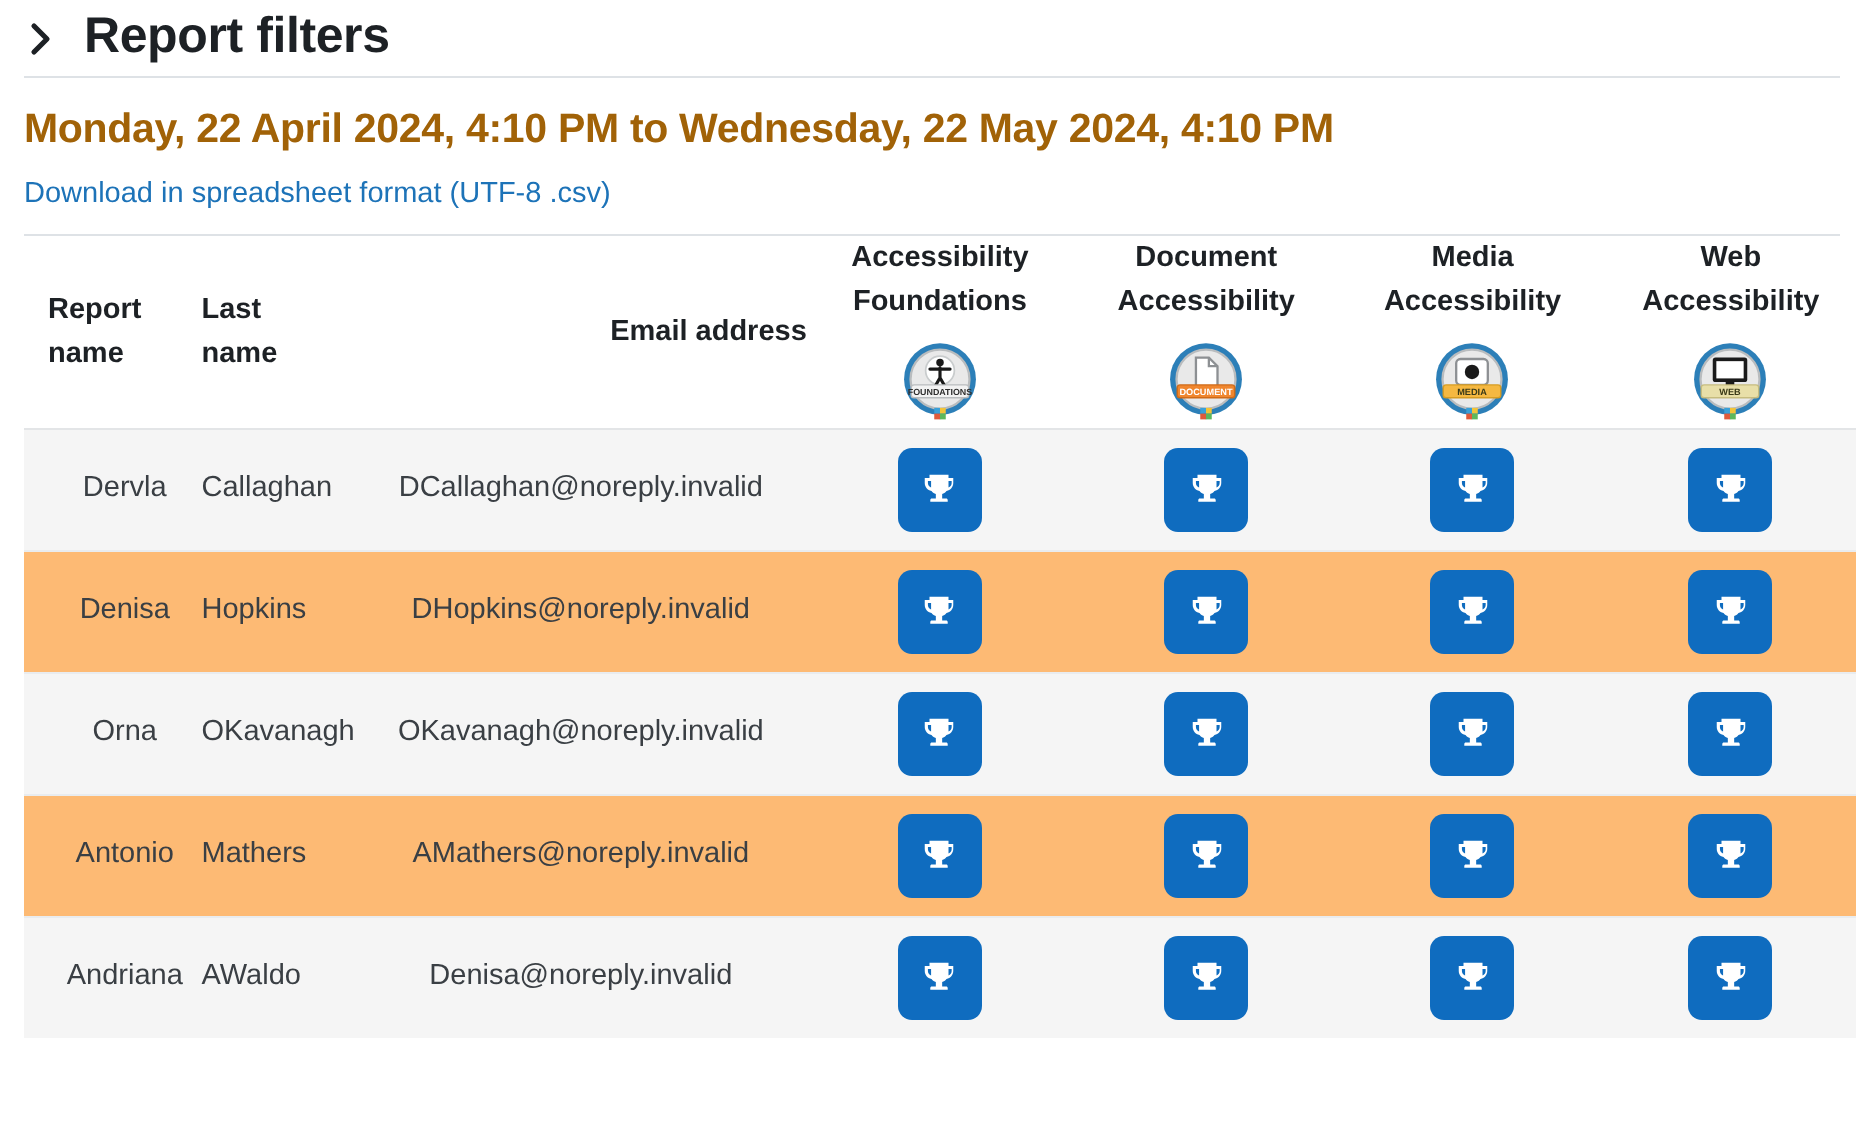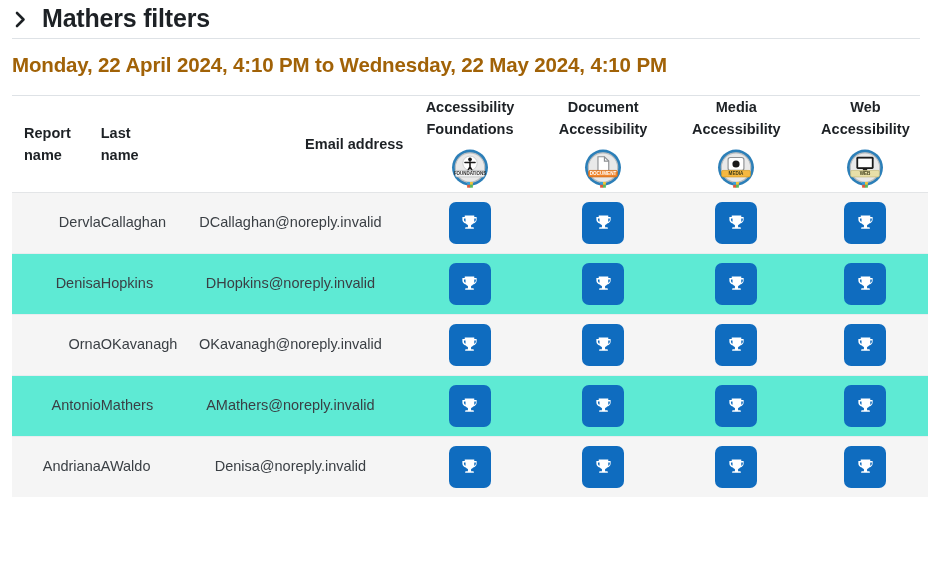--- a/index.html
+++ b/index.html
@@ -112,29 +112,29 @@
   .badge-emblem {
     margin: 6px auto 0;
     width: 46px; height: 46px;
     display: block;
   }
 
   thead tr { border-bottom: 1px solid #e3e5e7; }
 
   tbody tr { height: 61px; }
   tbody tr.stripe { background: #f5f5f5; }
-  tbody tr.plain  { background: #5eead4; }
+  tbody tr.plain  { background: #fdba74; }
   tbody tr + tr { border-top: 1px solid #e9ecef; }
 
   tbody td {
     font-size: 14.5px;
     color: #3a3f44;
     line-height: 1.3;
   }
-  td.cell-first { padding-left: 12px; text-align:right; }
+  td.cell-first { padding-left: 12px; text-align:center; }
   td.cell-last  { text-align:left; }
   td.cell-email { text-align:center; }
   td.cell-badge { text-align: center; }
 
   .trophy-btn {
     display: inline-flex;
     align-items: center;
     justify-content: center;
     width: 42px; height: 42px;
     border-radius: 7px;
@@ -149,28 +149,29 @@
 <body>
 
 <div class="page">
 
   <div class="filters-header">
     <span class="chevron-icon">
       <svg width="11" height="17" viewBox="0 0 11 17" fill="none" aria-hidden="true">
         <path d="M2 2 L8.5 8.5 L2 15" stroke="#1d2125" stroke-width="2.6" stroke-linecap="round" stroke-linejoin="round"></path>
       </svg>
     </span>
-    <span class="filters-title">Mathers filters</span>
+    <span class="filters-title">Report filters</span>
   </div>
 
   <hr class="rule">
 
   <div class="date-range">Monday, 22 April 2024, 4:10 PM to Wednesday, 22 May 2024, 4:10 PM</div>
 
   <div class="downloads">
+    <a class="download-link" href="#">Download in spreadsheet format (UTF-8 .csv)</a>
   </div>
 
   <hr class="rule2">
 
   <table class="report-table">
     <thead>
       <tr>
         <th class="col-first">
           <span class="badge-head-label">Report</span>
           <span class="badge-head-label">name</span>

